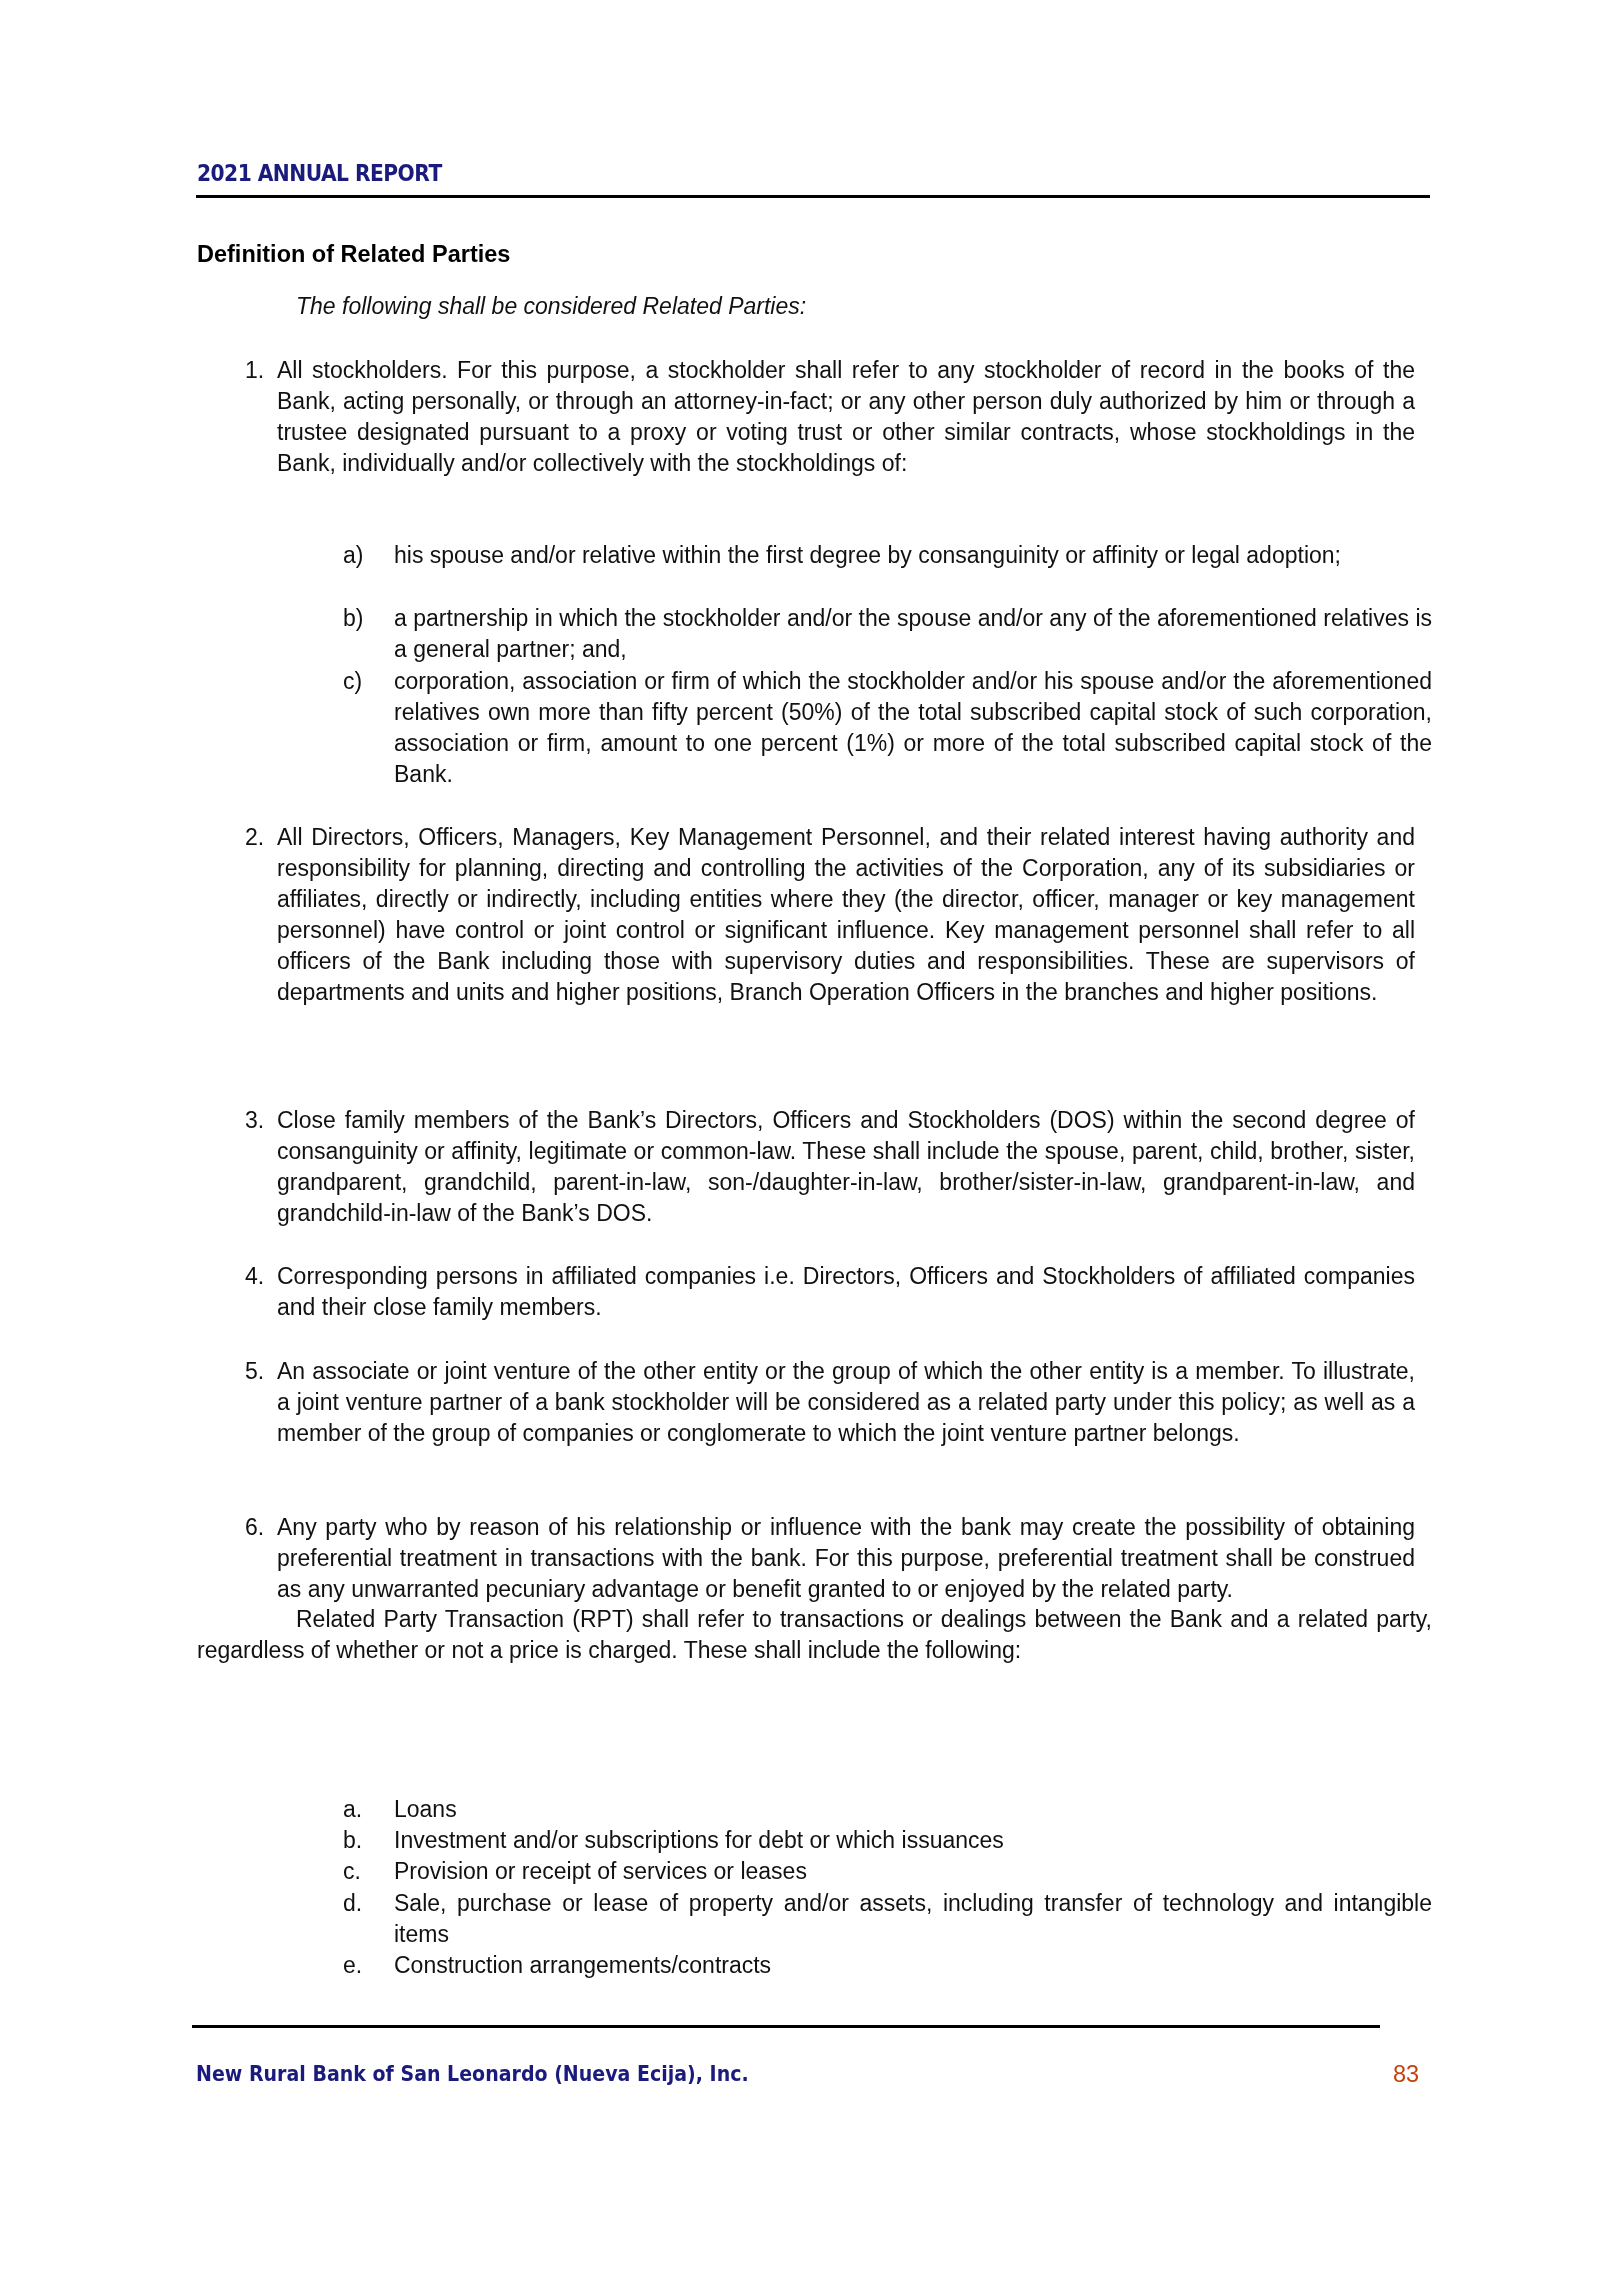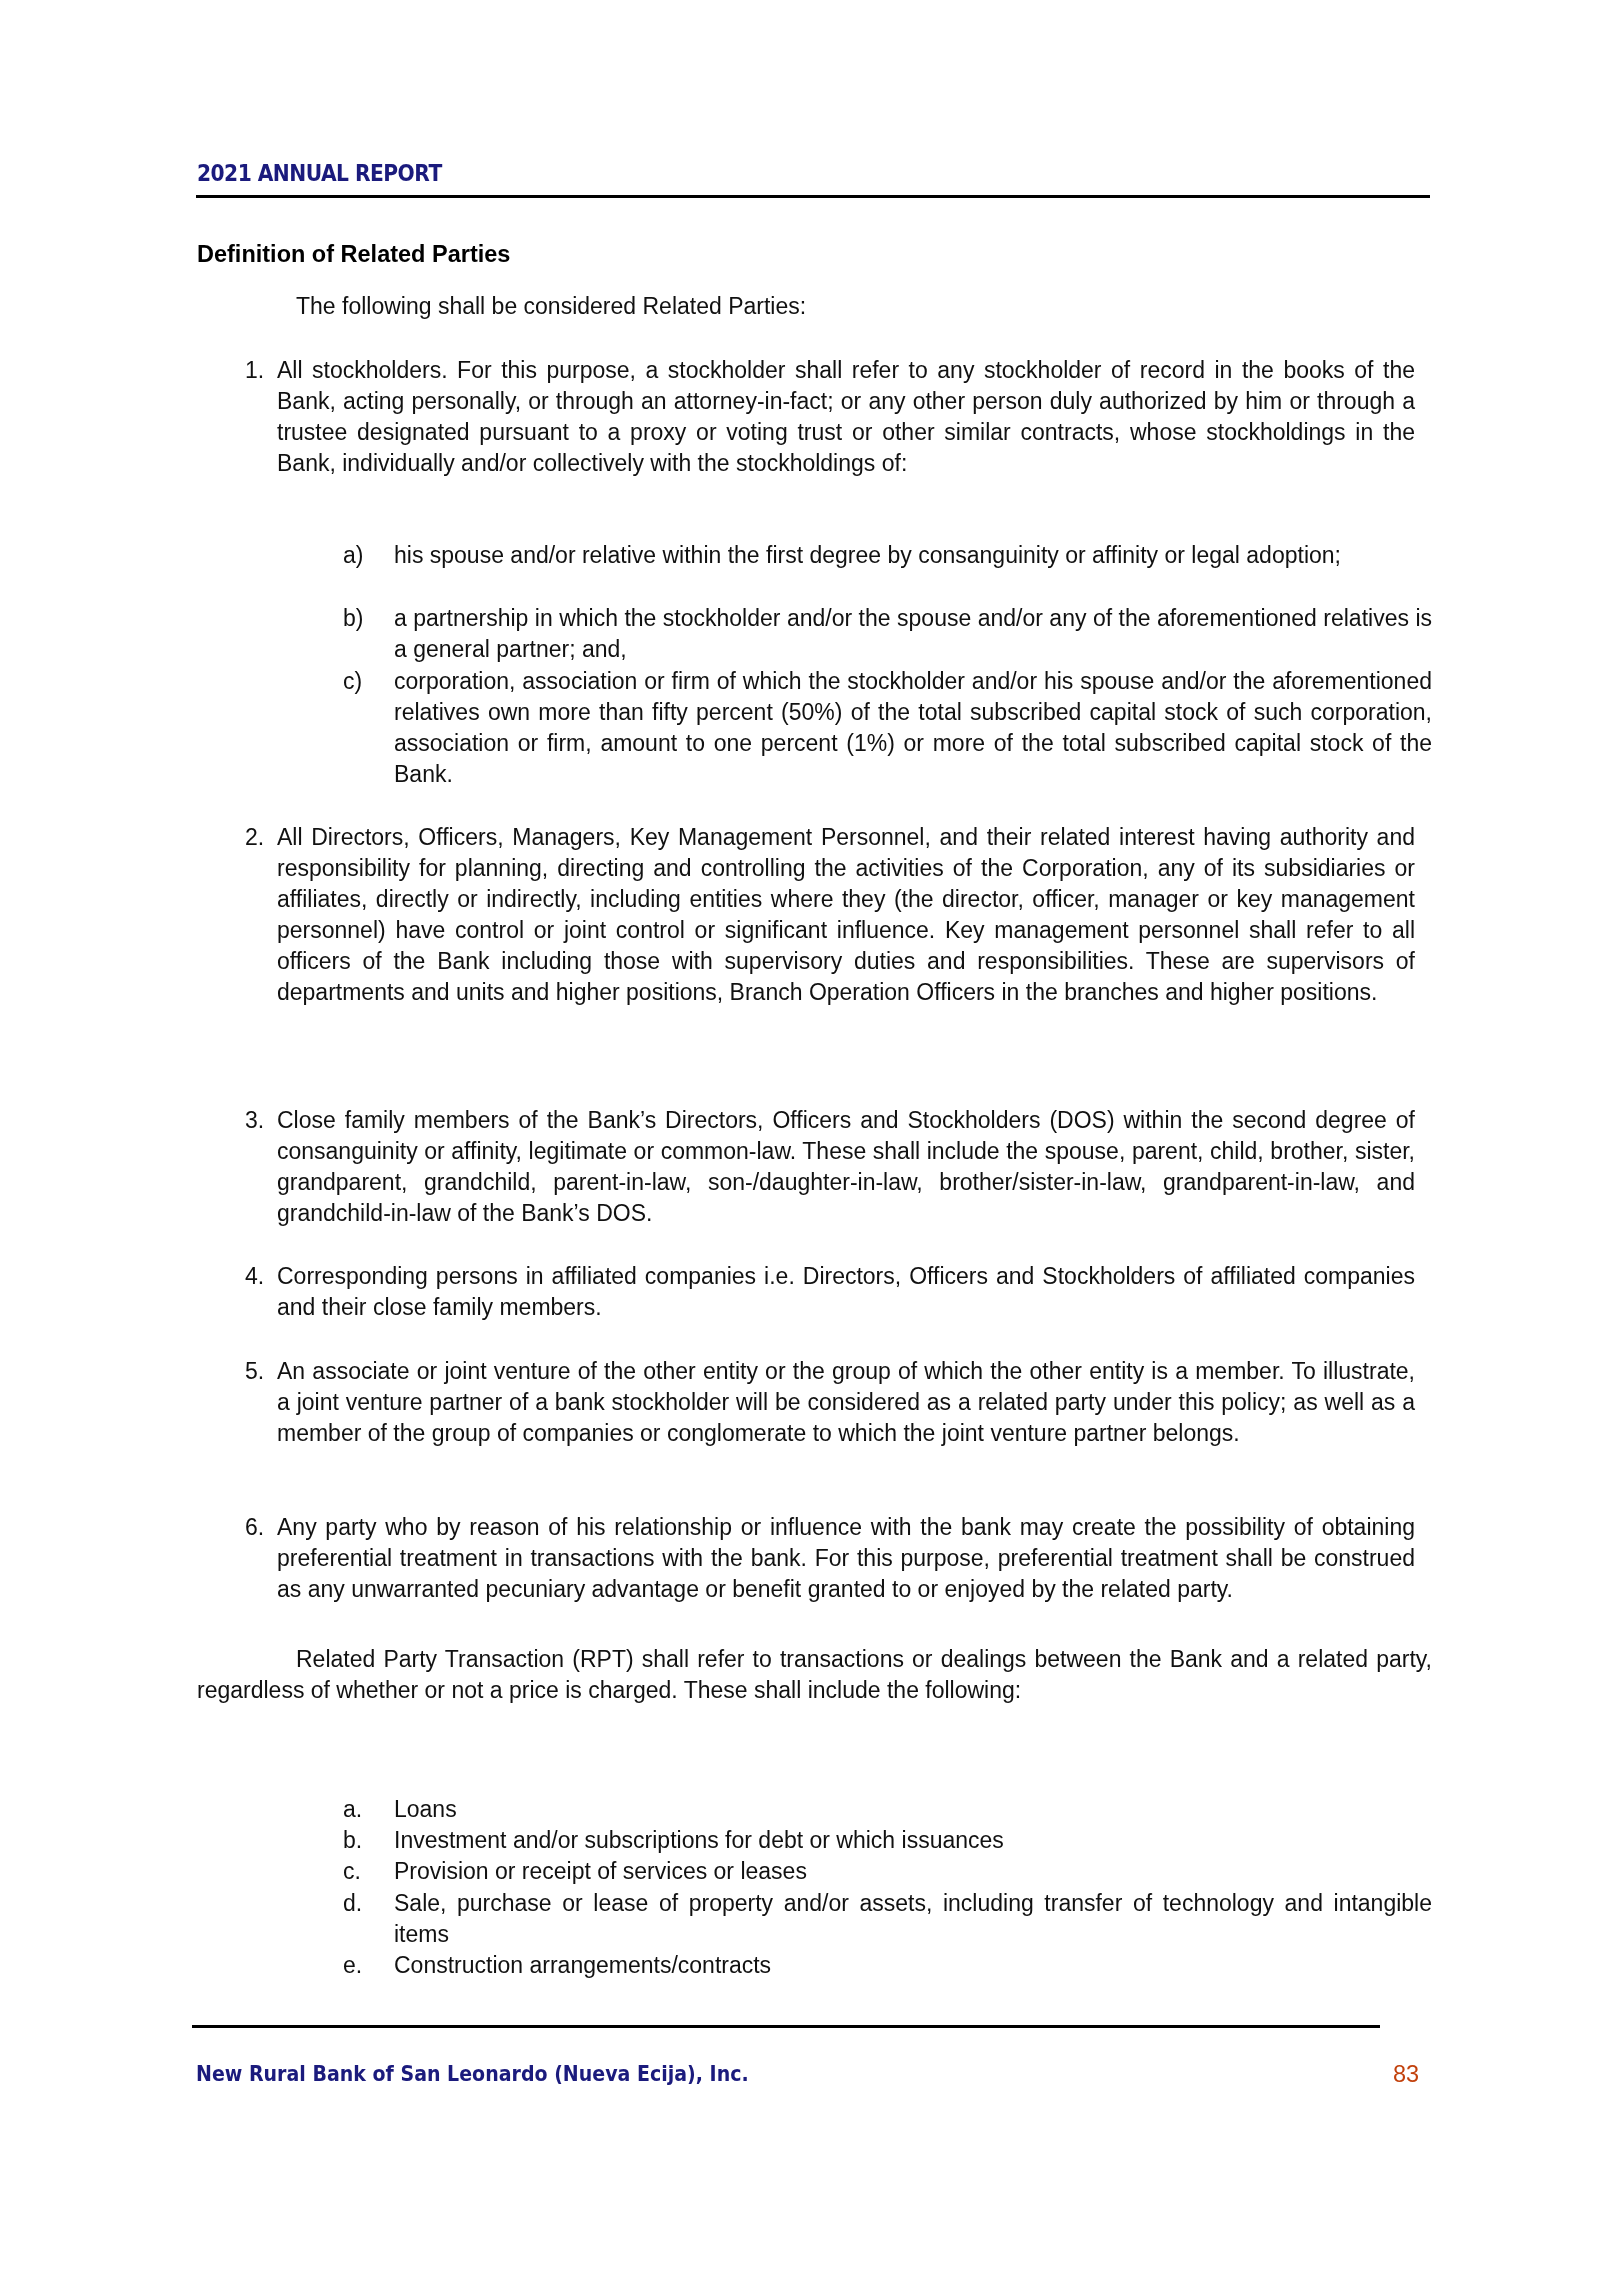--- a/index.html
+++ b/index.html
@@ -7,28 +7,28 @@
          font-family: "Liberation Sans", sans-serif; color: #111111; }
   .abs { position: absolute; }
   .running-header { left: 197px; top: 160px; font-size: 22.5px; font-weight: bold; color: #1b1b7d;
                     font-family: "DejaVu Sans", sans-serif; letter-spacing: -0.6px; transform: scaleX(0.9); transform-origin: left; }
   .rule { position: absolute; background: #000; height: 2.9px; }
   .rule-top { left: 196px; top: 195px; width: 1234px; }
   .rule-bottom { left: 192px; top: 2025px; width: 1188px; }
   .heading { left: 197px; top: 241px; font-size: 23.5px; font-weight: bold; color: #000; }
   .body { font-size: 23px; line-height: 31px; color: #111; }
   .para { text-align: justify; text-align-last: left; }
-  .intro { left: 296px; top: 291px; }
+  .intro { left: 296px; top: 291px; font-style: italic; }
   .num-item { position: absolute; left: 245px; width: 1187px; }
   .num-item .lbl { position: absolute; left: 0; top: 0; }
   .num-item .txt { position: absolute; left: 32px; width: 1138px; text-align: justify; }
   .sub-item { position: absolute; left: 343px; width: 1089px; }
   .sub-item .lbl { position: absolute; left: 0; top: 0; }
   .sub-item .txt { position: absolute; left: 51px; width: 1038px; text-align: justify; }
-  .rpt { left: 197px; top: 1644px; width: 1235px; text-indent: 99px; text-align: justify; }
+  .rpt { left: 197px; top: 1604px; width: 1235px; text-indent: 99px; text-align: justify; }
   .footer-name { left: 196px; top: 2061px; font-size: 21.6px; font-weight: bold; color: #1b1b7d;
                  font-family: "DejaVu Sans", sans-serif; transform: scaleX(0.88); transform-origin: left; }
   .page-num { left: 1393px; top: 2061px; font-size: 23.5px; color: #c2410c; }
 </style>
 </head>
 <body>
 
 <div class="abs running-header">2021 ANNUAL REPORT</div>
 <div class="rule rule-top"></div>
 

